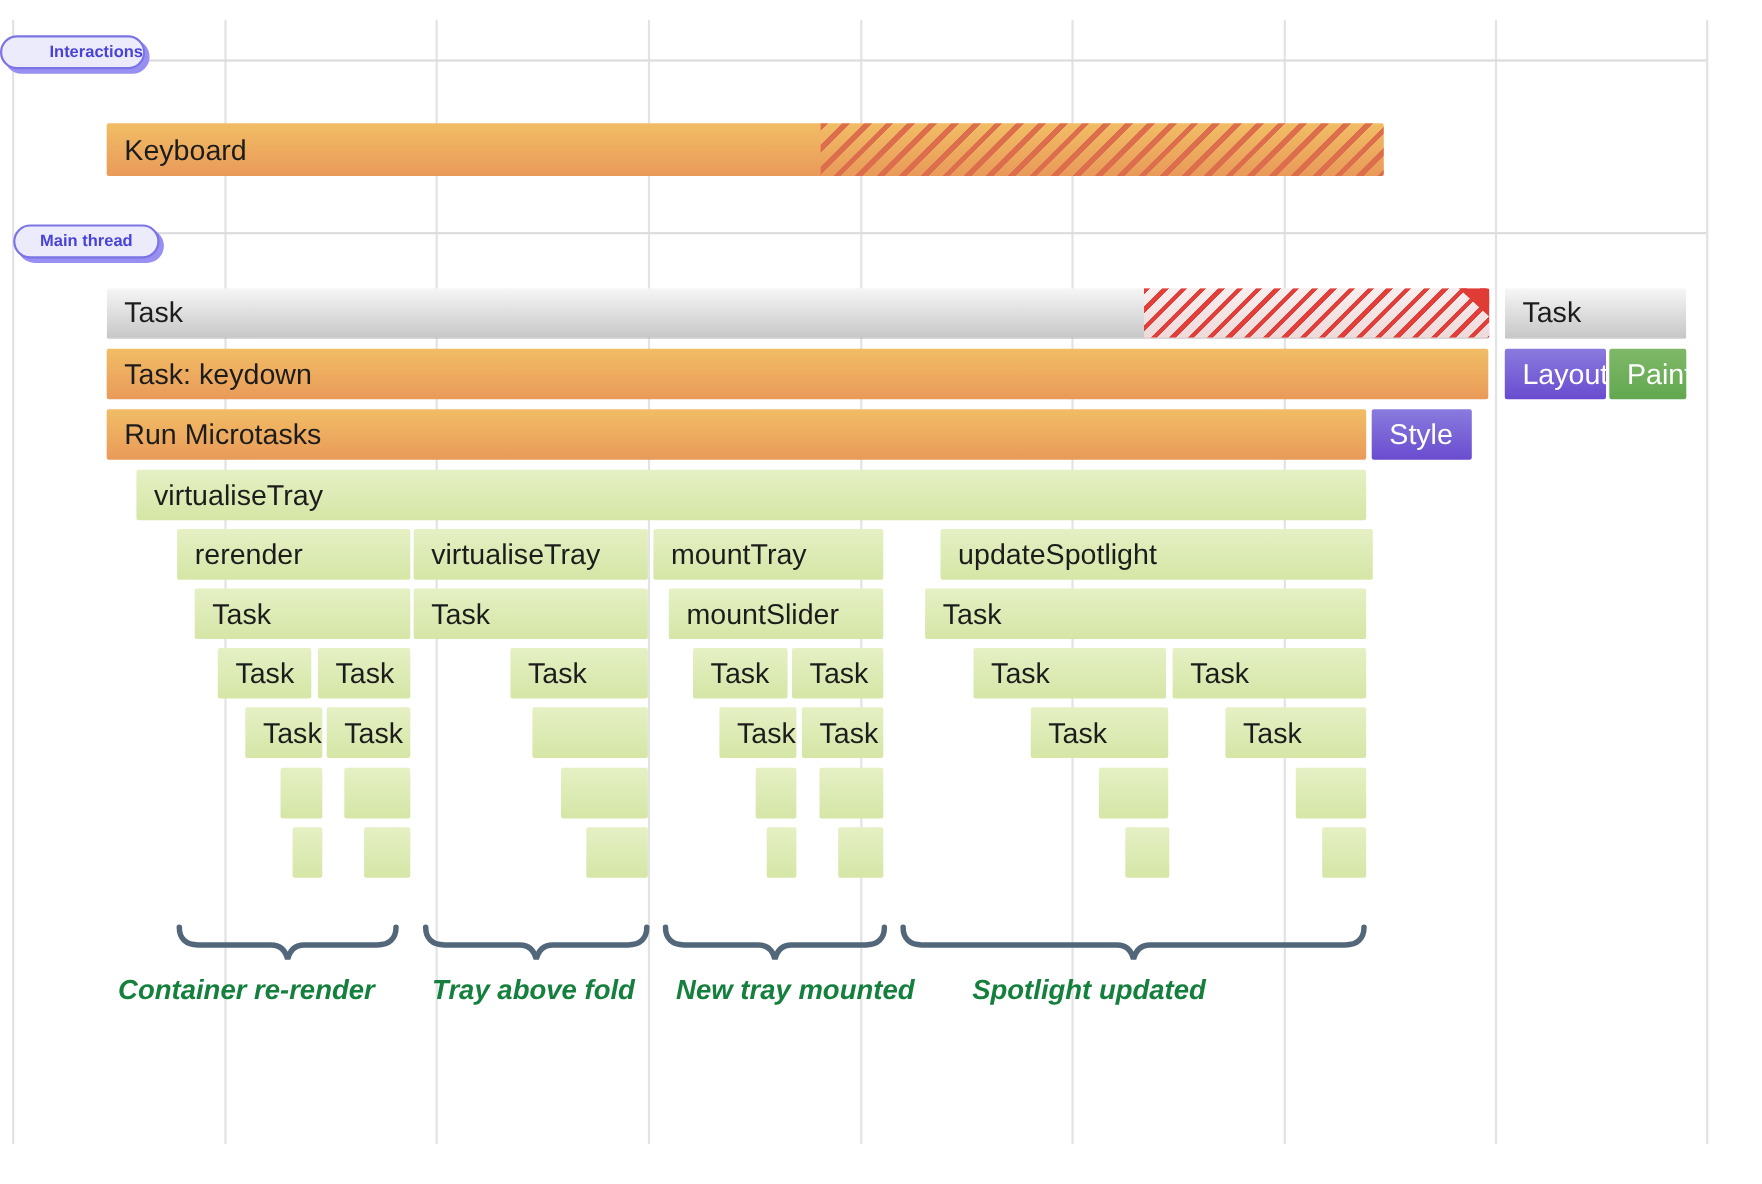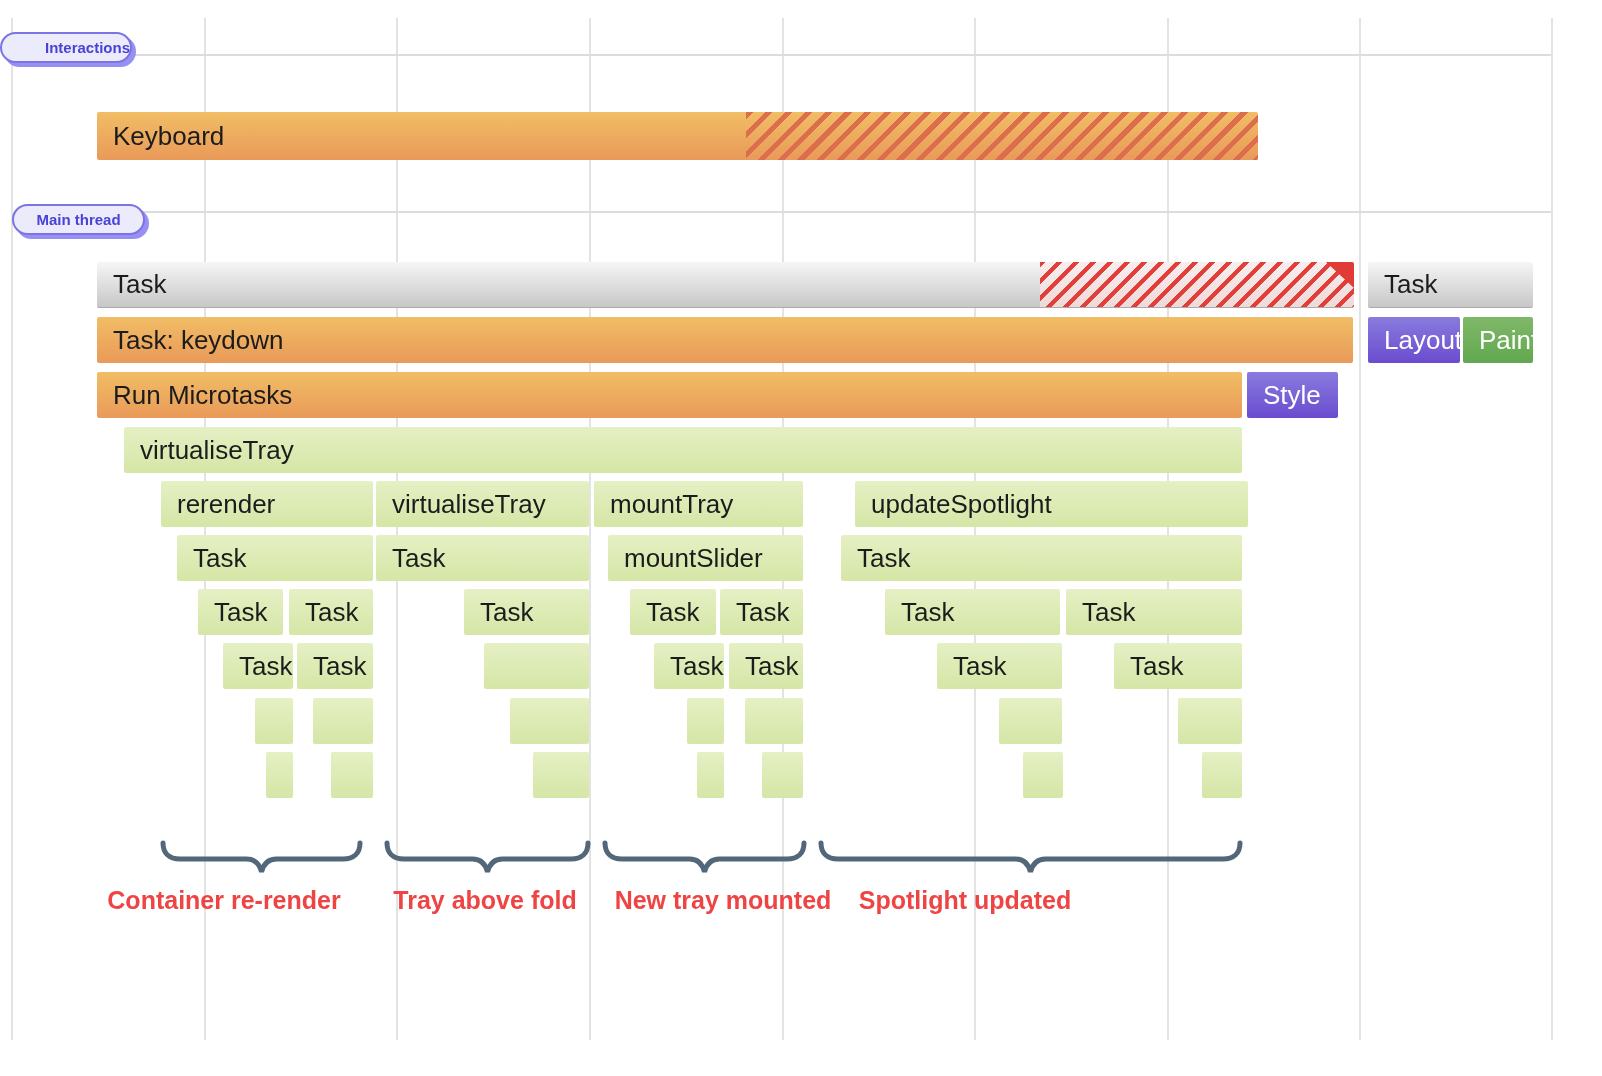--- a/index.html
+++ b/index.html
@@ -32,22 +32,22 @@
   .hatch-red{
     position:absolute;top:0;bottom:0;right:0;
     background:repeating-linear-gradient(135deg,#E23F3B 0 4px,rgba(0,0,0,0) 4px 12px),
                linear-gradient(#F8EEEE,#EFD9D9);
   }
   .corner-tri{
     position:absolute;top:0;right:0;width:0;height:0;
     border-top:26px solid #E03B35;border-left:28px solid transparent;
   }
   .annotation-label{
-    position:absolute;transform:translateX(-50%);color:#ef4444;
-    font-size:25px;font-weight:bold;white-space:nowrap;z-index:4;
+    position:absolute;transform:translateX(-50%);color:#15803d;
+    font-size:25px;font-weight:bold;white-space:nowrap;z-index:4;font-style:italic;
   }
   .brace-svg{position:absolute;z-index:4;}
 </style>
 </head>
 <body>
 
 <div id="stage">
   <div id="grid-layer">
       <div class="vline" style="left: 11px; top: 18px; height: 1022px;"></div>
       <div class="vline" style="left: 204px; top: 18px; height: 1022px;"></div>
@@ -189,15 +189,15 @@
         <path d="M3,3 C3,13 9,19 20,19 L88.5,19 C96.5,19 101.5,24 103.5,32 C105.5,24 110.5,19 118.5,19 L187,19 C198,19 204,13 204,3" fill="none" stroke="#53677A" stroke-width="5" stroke-linecap="round"></path>
       </svg>
       <div class="annotation-label" style="left: 485px; top: 886px;">Tray above fold</div>
       <svg width="205" height="40" class="brace-svg" style="left: 602px; top: 840px;">
         <path d="M3,3 C3,13 9,19 20,19 L87.5,19 C95.5,19 100.5,24 102.5,32 C104.5,24 109.5,19 117.5,19 L185,19 C196,19 202,13 202,3" fill="none" stroke="#53677A" stroke-width="5" stroke-linecap="round"></path>
       </svg>
       <div class="annotation-label" style="left: 723px; top: 886px;">New tray mounted</div>
       <svg width="425" height="40" class="brace-svg" style="left: 818px; top: 840px;">
         <path d="M3,3 C3,13 9,19 20,19 L197.5,19 C205.5,19 210.5,24 212.5,32 C214.5,24 219.5,19 227.5,19 L405,19 C416,19 422,13 422,3" fill="none" stroke="#53677A" stroke-width="5" stroke-linecap="round"></path>
       </svg>
-      <div class="annotation-label" style="left: 965px; top: 886px;">Spotlight updated</div>
+      <div class="annotation-label" style="left: 990px; top: 886px;">Spotlight updated</div>
     </div>
 </div>
 
 </body></html>

